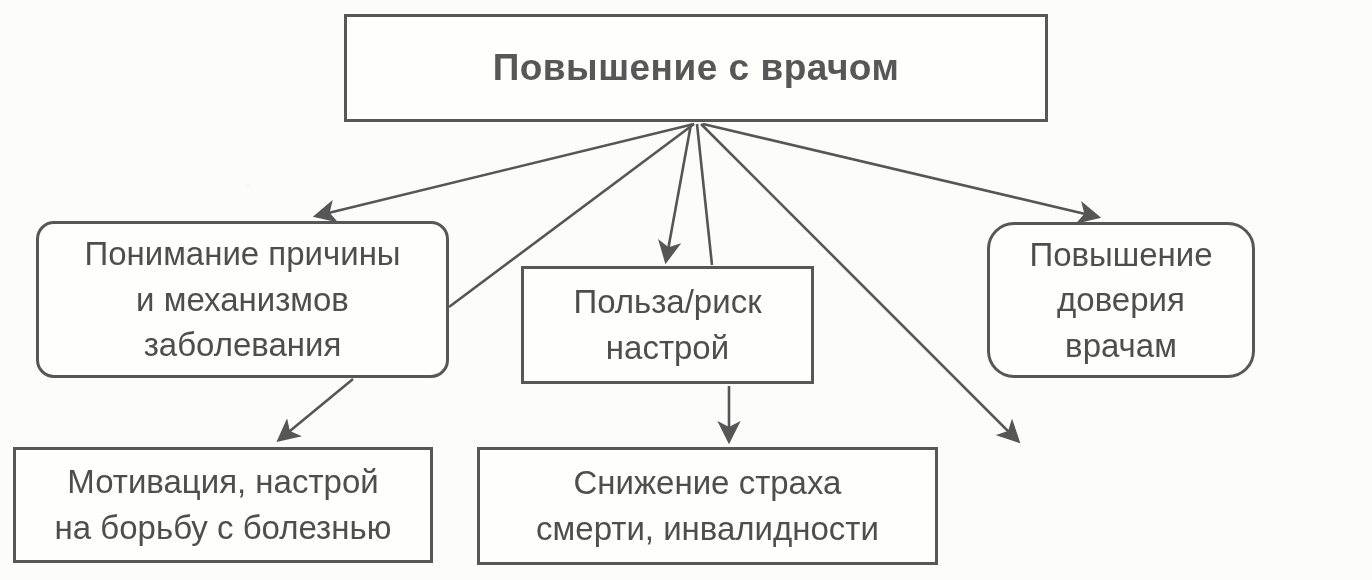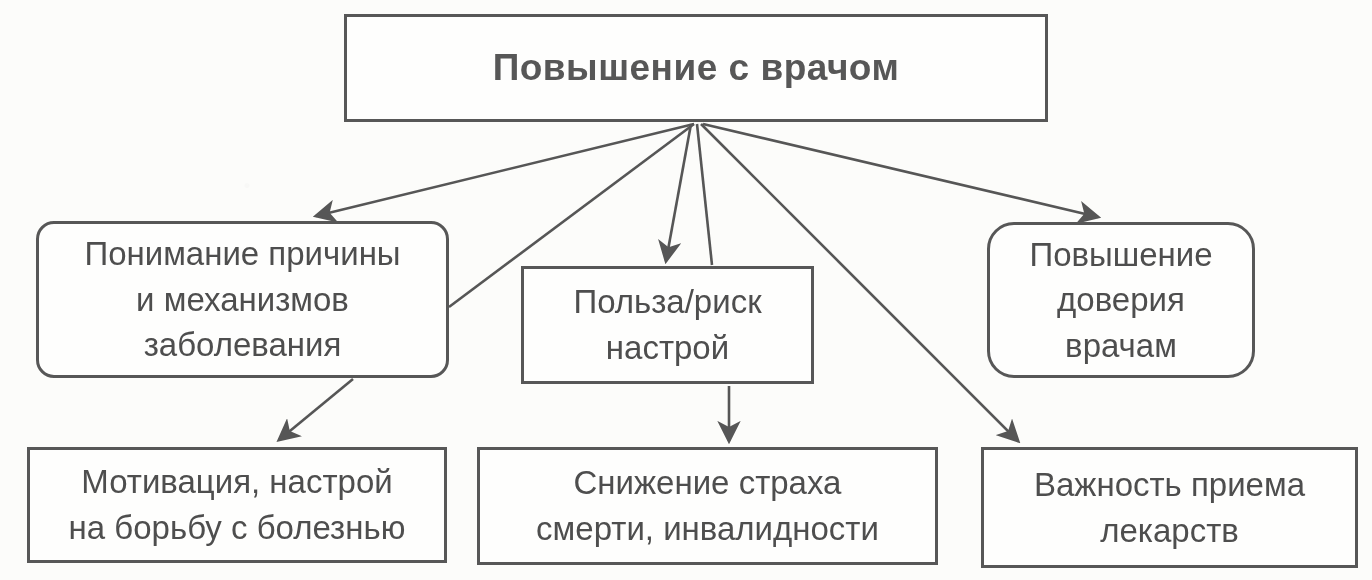--- a/index.html
+++ b/index.html
@@ -49,21 +49,21 @@
   .node.root{
     font-weight:bold;
     font-size:37px;
     letter-spacing:0.5px;
     color:#575757;
   }
   .node.n-root        {left:344px; top:14px;  width:704px; height:108px;}
   .node.n-understand  {left:36px;  top:221px; width:413px; height:157px;border-radius:18px;}
   .node.n-benefit     {left:521px; top:266px; width:293px; height:118px;}
   .node.n-trust       {left:987px; top:222px; width:268px; height:156px;border-radius:27px;}
-  .node.n-motivation  {left:27px;  top:447px; width:420px; height:116px;}
+  .node.n-motivation  {left:13px;  top:447px; width:420px; height:116px;}
   .node.n-fear        {left:477px; top:447px; width:461px; height:118px;}
   .node.n-medication  {left:981px; top:447px; width:377px; height:121px;}
 </style>
 </head>
 <body>
 
 <div class="stage">
 
   <svg class="edges" viewBox="0 0 1372 580" xmlns="http://www.w3.org/2000/svg">
     <defs>
@@ -94,16 +94,14 @@
   <div class="node n-trust">Повышение
 доверия
 врачам</div>
 
   <div class="node n-motivation">Мотивация, настрой
 на борьбу с болезнью</div>
 
   <div class="node n-fear">Снижение страха
 смерти, инвалидности</div>
 
-  <div class="node n-medication">Важность приема
-лекарств</div>
 
 </div>
 
 </body></html>

